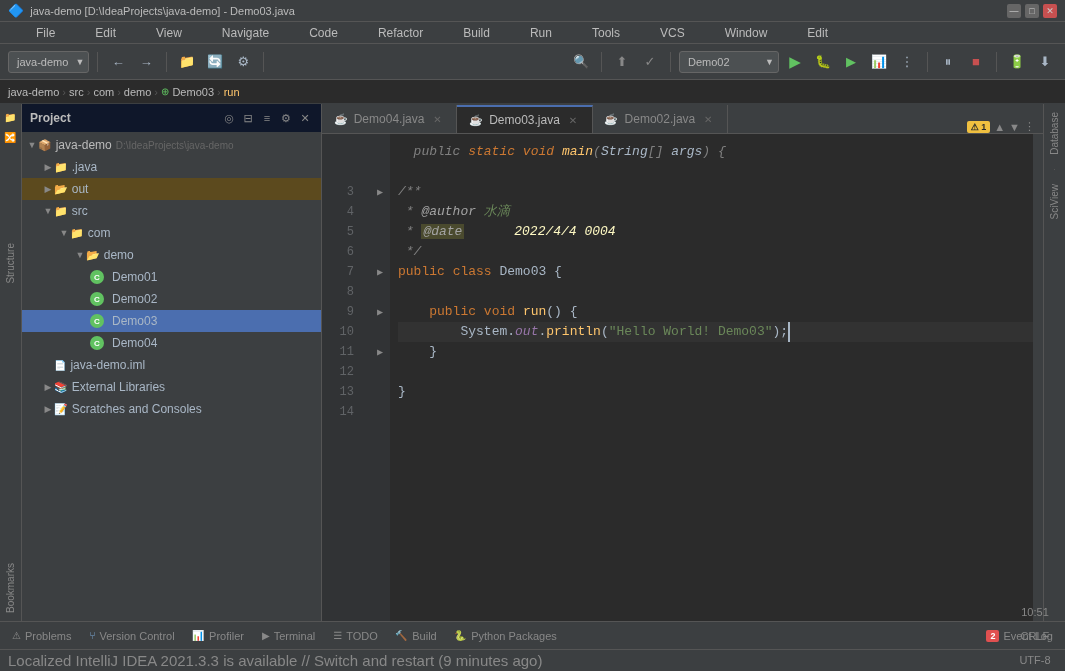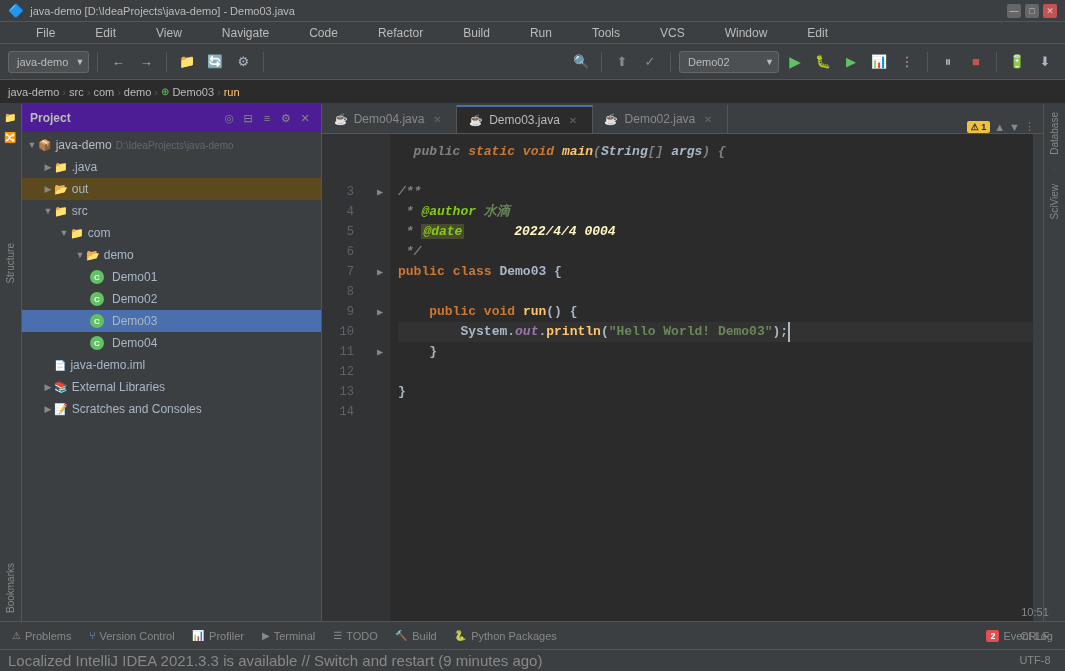--- a/index.html
+++ b/index.html
@@ -133,21 +133,21 @@
     
     .project-panel {
       width: 300px;
       background: #3c3f41;
       display: flex;
       flex-direction: column;
       flex-shrink: 0;
       border-right: 1px solid #555;
     }
     .project-header {
-      background: #4c1d95;
+      background: #0f172a;
       height: 28px;
       display: flex;
       align-items: center;
       padding: 0 8px;
       justify-content: space-between;
       flex-shrink: 0;
     }
     .project-title { font-size: 12px; color: #bbb; font-weight: bold; }
     .project-header-icons { display: flex; gap: 3px; }
     .project-header-icon {
@@ -302,34 +302,33 @@
       flex: 1;
       padding: 8px 0 8px 8px;
       overflow: auto;
       line-height: 20px;
     }
     .code-line {
       height: 20px;
       white-space: pre;
       display: flex;
       align-items: center;
-      font-weight: bold;
     }
     .scrollbar-track {
       width: 10px;
       background: #3c3f41;
       flex-shrink: 0;
     }
 
     
     .kw { color: #cc7832; }
     .method { color: #ffc66d; }
     .string { color: #6a8759; }
     .comment { color: #808080; font-style: italic; }
-    .annotation { color: #84cc16; }
+    .annotation { color: #a3a3a3; }
     .author-val { color: #6a8759; }
     .date-ann { background: #4a4a2e; padding: 0 2px; }
     .cursor-line { background: #323232; }
 
     
     .status-bar {
       background: #3c3f41;
       height: 22px;
       display: flex;
       align-items: center;

